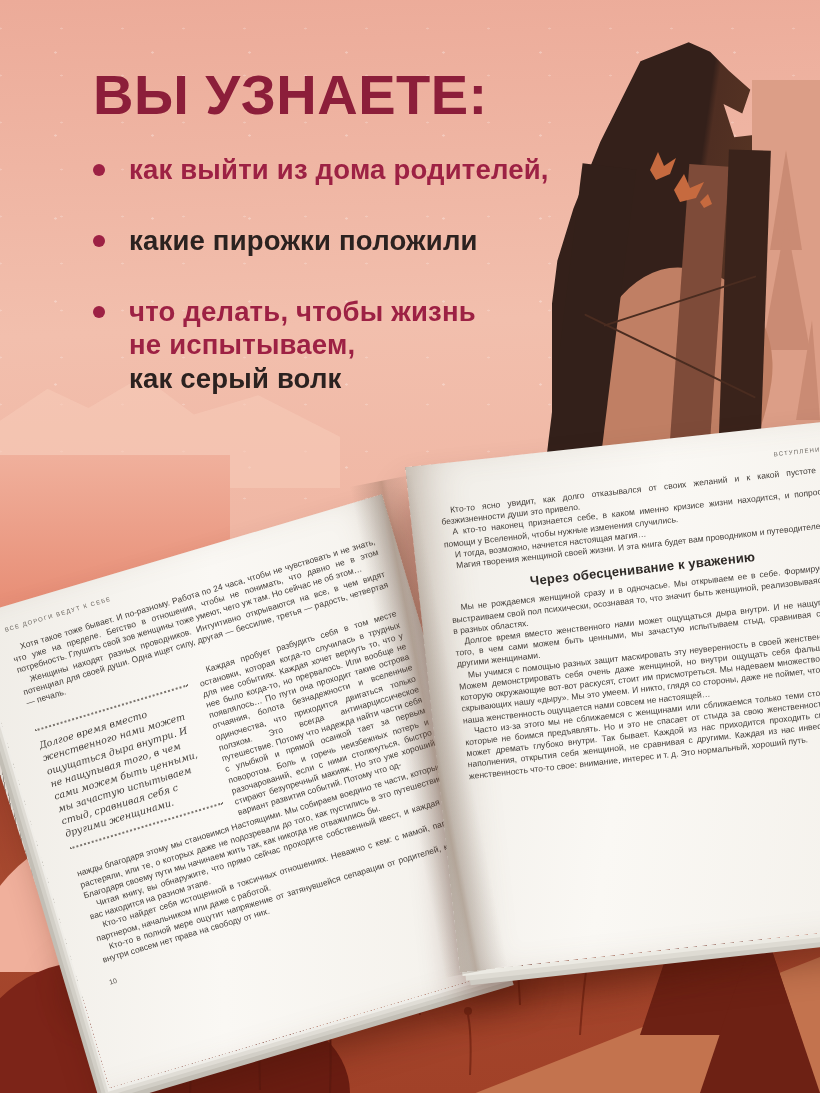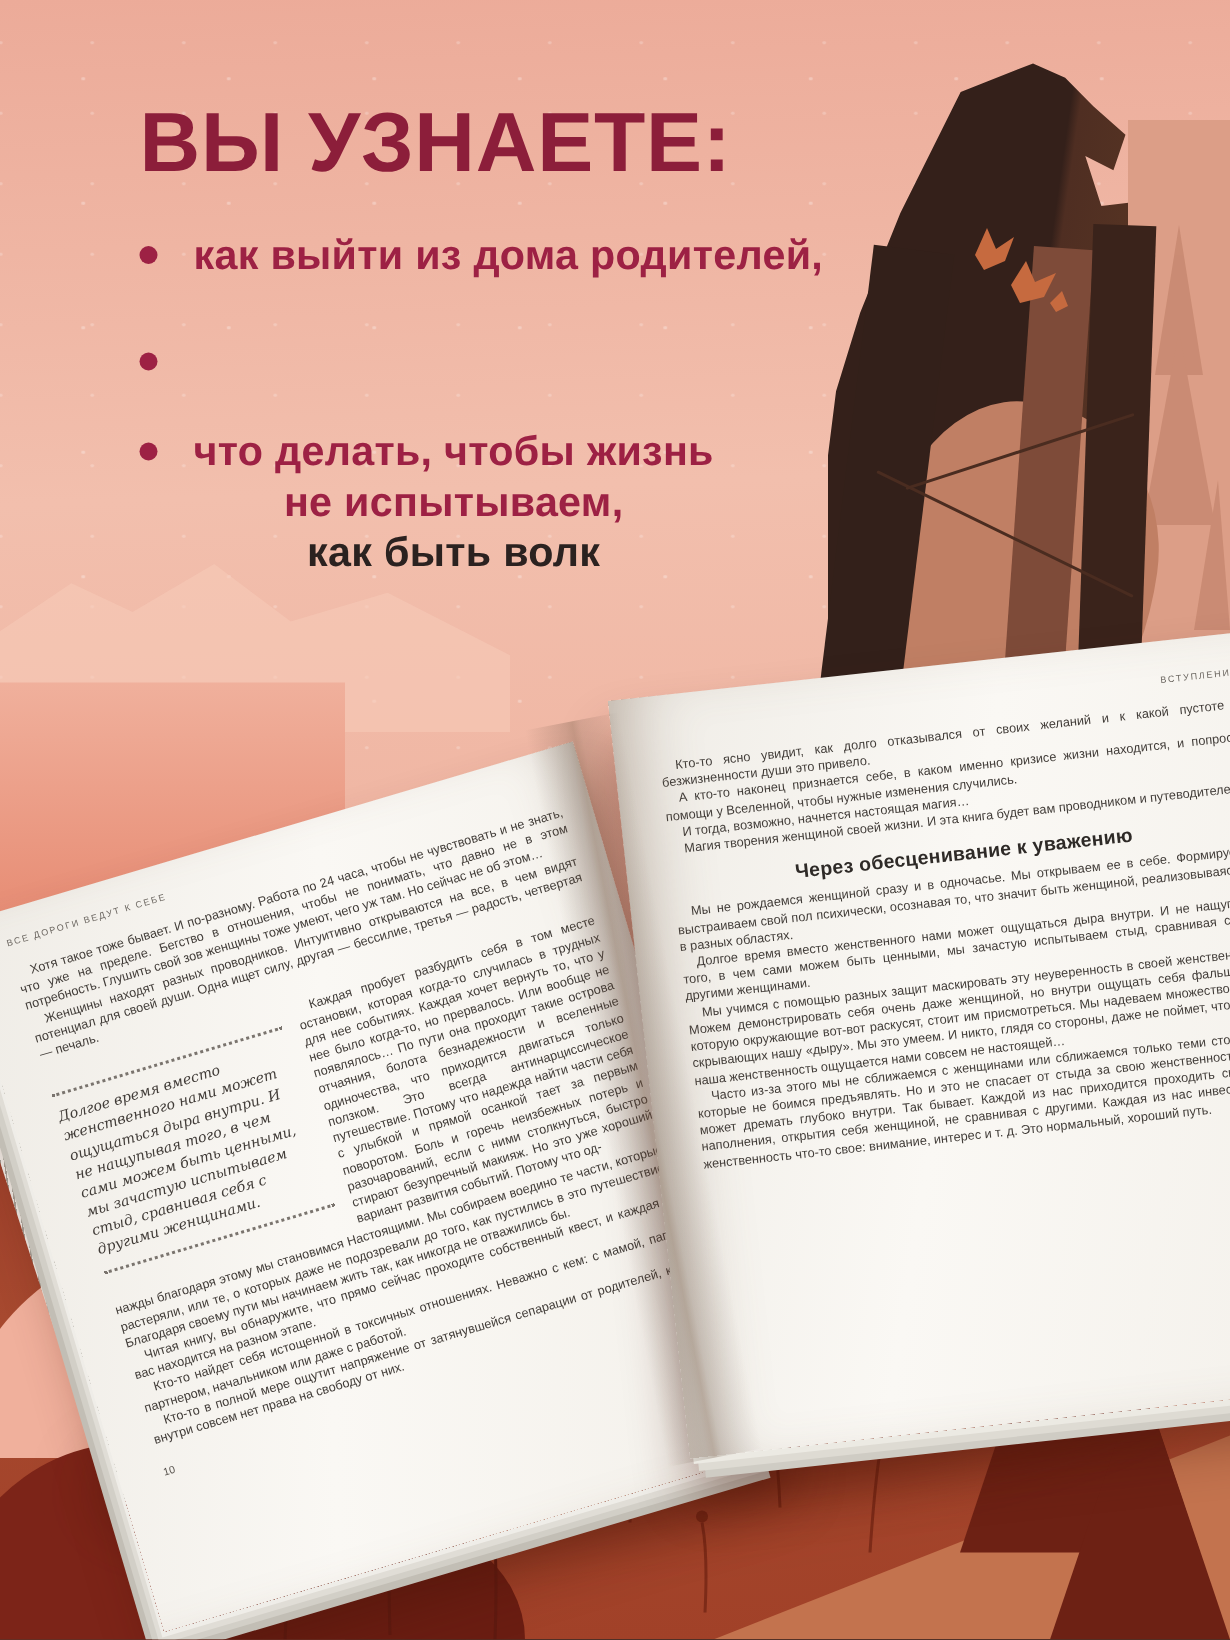--- a/index.html
+++ b/index.html
@@ -35,21 +35,21 @@
   .hill{position:absolute;left:-30px;top:822px;width:300px;height:150px;background:#f0b09c;
      border-radius:55% 45% 0 0/100% 90% 0 0;}
   .shrub1{position:absolute;left:-40px;top:962px;width:280px;height:150px;background:#7c2418;
      border-radius:45% 55% 0 0/90% 70% 0 0;}
   .shrub2{position:absolute;left:120px;top:1005px;width:230px;height:110px;background:#6a1d12;
      border-radius:50% 50% 0 0/100% 80% 0 0;}
   .flora,.leaves,.grove-svg,.panel-svg,.umbels{position:absolute;pointer-events:none;}
   
   .promo{position:absolute;left:64px;top:62px;width:560px;z-index:5;margin-left:29px;}
   h1{margin:0 0 26px 0;font-size:56px;font-weight:bold;letter-spacing:.5px;color:#8c1e3a;}
-  ul.learn{list-style:none;margin:0;padding:0;text-align:center;}
+  ul.learn{list-style:none;margin:0;padding:0;}
   ul.learn li{display:flex;gap:24px;margin-bottom:37px;}
   .dot{flex:0 0 auto;width:12px;height:12px;border-radius:50%;background:#9d2144;margin-top:11px;}
   .bl-text{font-size:27.5px;font-weight:bold;line-height:1.23;letter-spacing:.2px;}
   .ln{display:block;}
   .ln.red{color:#9d2144;}
   .ln.dark{color:#2b2220;}
   
   .book{position:absolute;left:-55px;top:428px;width:940px;height:600px;transform:rotate(-7deg);z-index:10;}
   .book-shadow{position:absolute;left:90px;top:470px;width:720px;height:110px;background:rgba(85,22,8,.5);
      border-radius:50%;filter:blur(22px);}
@@ -185,28 +185,29 @@
     <ul class="learn">
         <li>
           <span class="dot"></span>
           <div class="bl-text">
             <span class="ln red">как выйти из дома родителей,</span>
           </div>
         </li>
         <li>
           <span class="dot"></span>
           <div class="bl-text">
+            <span class="ln dark">какие пирожки положили</span>
           </div>
         </li>
         <li>
           <span class="dot"></span>
           <div class="bl-text">
             <span class="ln red">что делать, чтобы жизнь</span>
             <span class="ln red">не испытываем,</span>
-            <span class="ln dark">как быть волк</span>
+            <span class="ln dark">как серый волк</span>
           </div>
         </li>
       </ul>
   </header>
 
   <div class="book">
     <div class="book-shadow"></div>
     <div class="left-stack"></div>
 
     <div class="page page-left">

